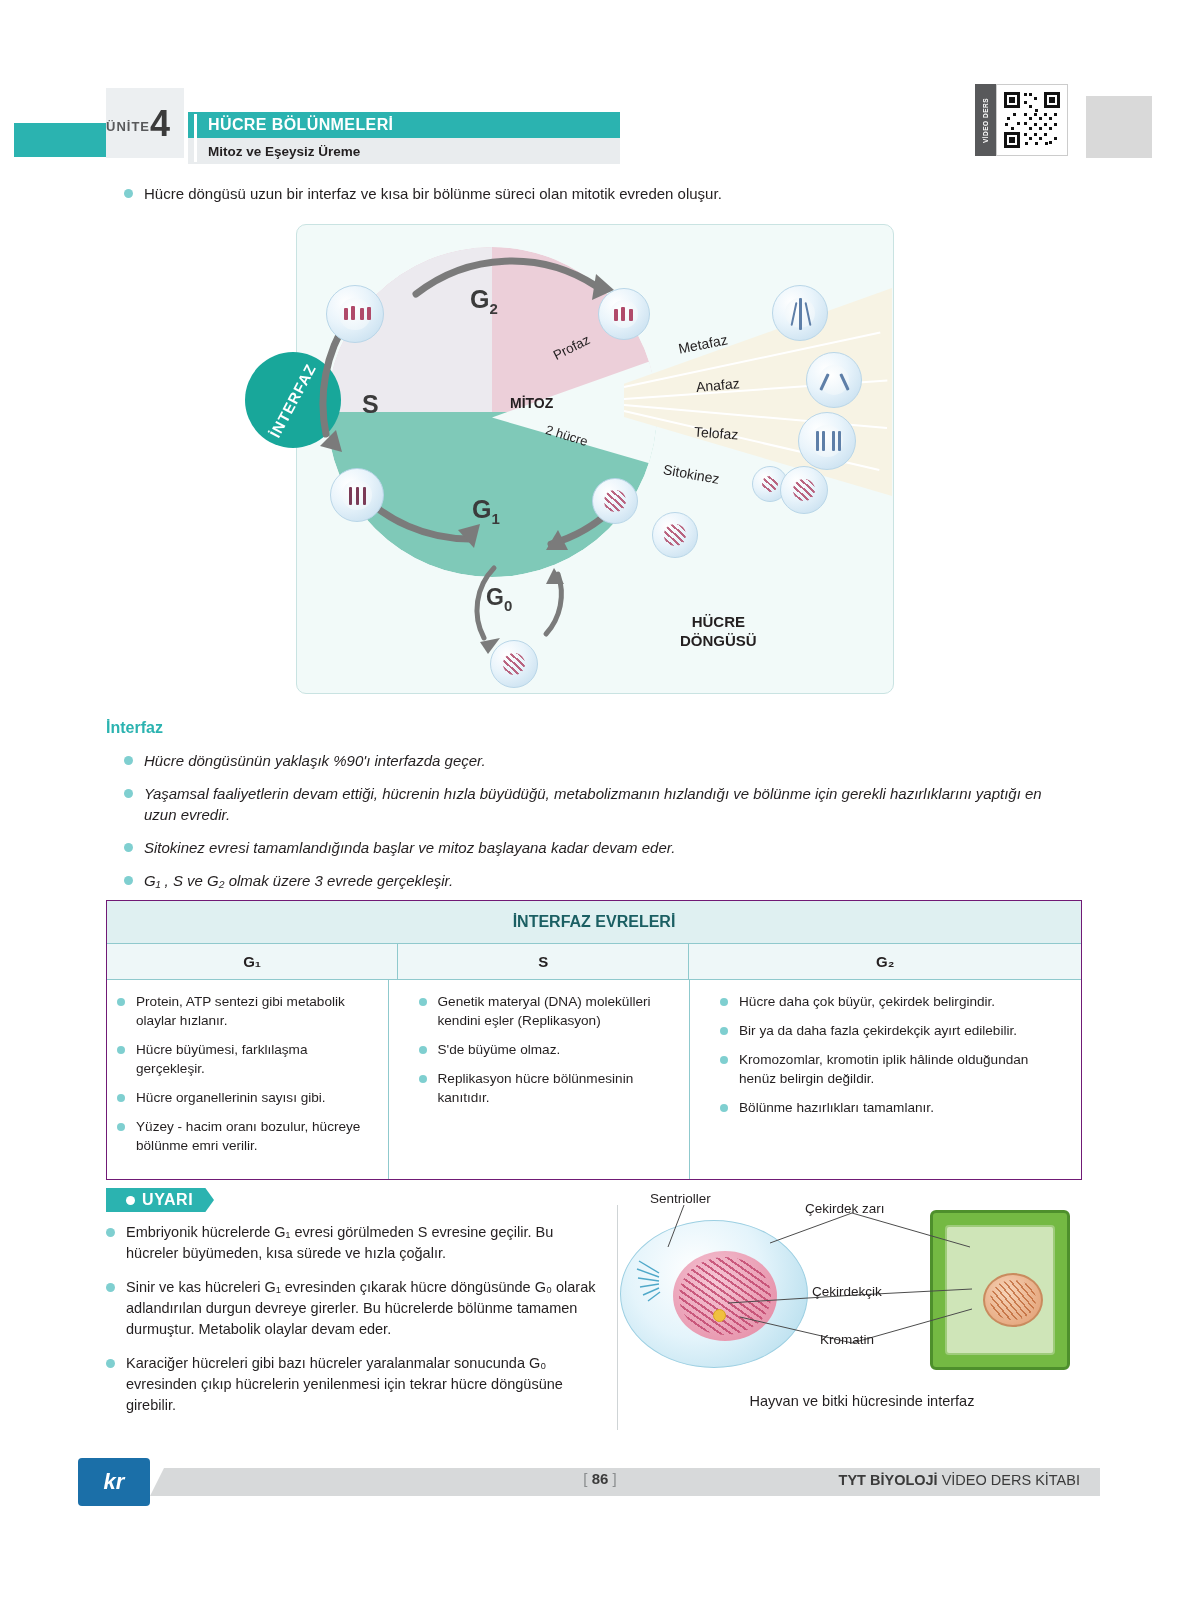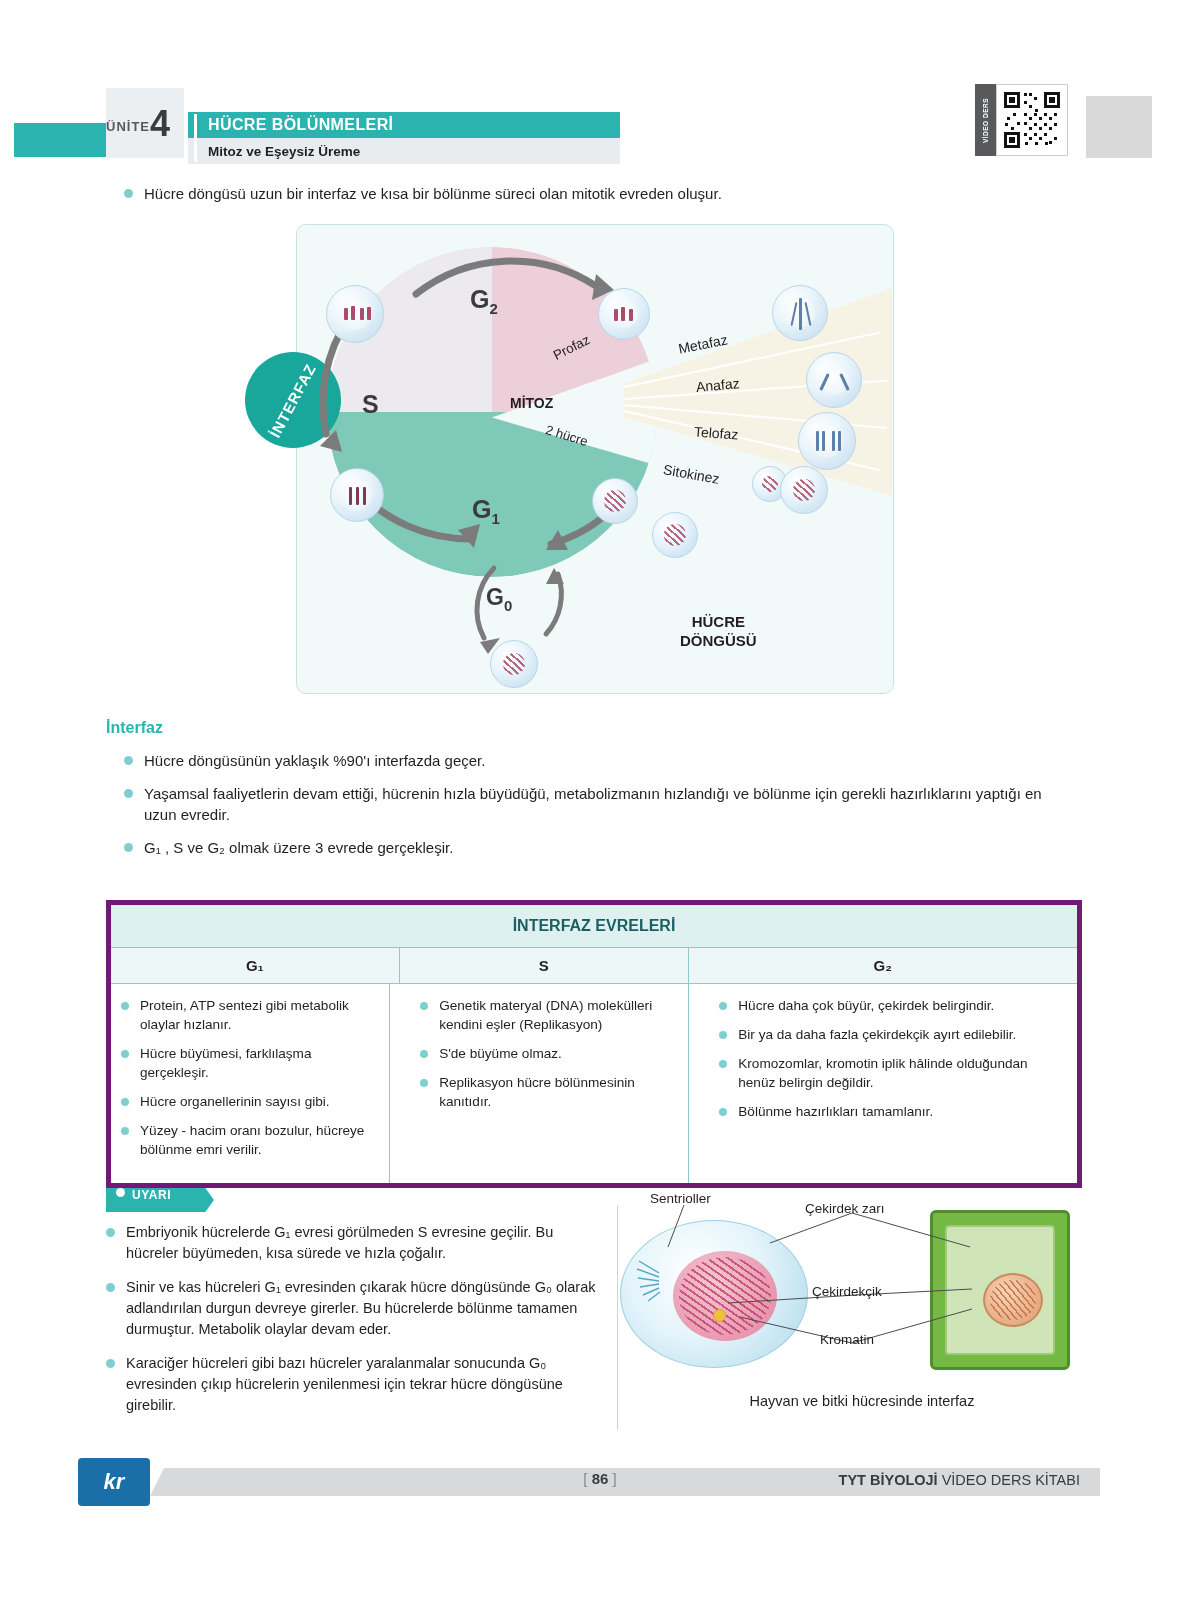--- a/index.html
+++ b/index.html
@@ -149,26 +149,26 @@
     background: repeating-linear-gradient(42deg,#b04a6a 0 2px,transparent 2px 5px);
     opacity:.85;
   }
 
   
   .h-interfaz {
     position:absolute; left:106px; top:719px;
     font-size:16px; font-weight:bold; color:#2bb3b0;
   }
   .if-list { position:absolute; left:124px; top:750px; width:950px; }
-  .if-list .bullet-row { margin-bottom:12px; }
+  .if-list .bullet-row { margin-bottom:12px;font-style:italic; }
 
   
   .tbl {
     position:absolute; left:106px; top:900px; width:976px;
-    border:5px solid #701a75;
+    border:1px solid #701a75;
   }
   .tbl-head {
     background:#dff0f1; text-align:center; font-size:16px; font-weight:bold;
     color:#1b5f63; padding:12px 0; border-bottom:1px solid #8fc9cd;
   }
   .tbl-cols { display:flex; background:#eef7f8; border-bottom:1px solid #8fc9cd; }
   .tbl-col-h {
     flex:1; text-align:center; font-size:15px; font-weight:bold; padding:9px 0;
     border-right:1px solid #8fc9cd; color:#231f20;
   }
@@ -180,22 +180,22 @@
   .tbl-cell:last-child { border-right:none; }
   .tbl-cell .bullet-row { margin-bottom:10px; }
   .tbl-cell .btxt { font-size:13.6px; line-height:19px; }
   .col3 { flex:1.35; }
   .col1 { flex:1.0; }
   .col2 { flex:1.0; }
 
   
   .uyari-tag {
     position:absolute; left:106px; top:1188px; width:108px; height:24px;
-    background:#2bb3b0; color:#ffffff; font-size:12px; font-weight:bold;
-    display:flex; align-items:flex-start; padding-left:10px; letter-spacing:.6px;
+    background:#2bb3b0; color:#ffffff; font-size:16px; font-weight:bold;
+    display:flex; align-items:center; padding-left:20px; letter-spacing:.6px;
     clip-path: polygon(0 0, 92% 0, 100% 50%, 92% 100%, 0 100%);
   }
   .uyari-tag .wdot {
     width:9px; height:9px; border-radius:50%; background:#ffffff; margin-right:7px;
   }
   .uyari-list { position:absolute; left:106px; top:1222px; width:500px; }
   .uyari-list .bullet-row { margin-bottom:13px; }
   .uyari-list .btxt { font-size:14.5px; line-height:21px; }
   .vline { position:absolute; left:617px; top:1205px; width:1px; height:225px; background:#cfd4d6; }
 
@@ -469,20 +469,24 @@
     <div class="bullet-row">
       <div class="dot"></div>
       <div class="btxt">Hücre döngüsünün yaklaşık %90'ı interfazda geçer.</div>
     </div>
     <div class="bullet-row">
       <div class="dot"></div>
       <div class="btxt">Yaşamsal faaliyetlerin devam ettiği, hücrenin hızla büyüdüğü, metabolizmanın hızlandığı ve bölünme için gerekli hazırlıklarını yaptığı en uzun evredir.</div>
     </div>
     <div class="bullet-row">
       <div class="dot"></div>
+      <div class="btxt">Sitokinez evresi tamamlandığında başlar ve mitoz başlayana kadar devam eder.</div>
+    </div>
+    <div class="bullet-row">
+      <div class="dot"></div>
       <div class="btxt">G₁ , S ve G₂ olmak üzere 3 evrede gerçekleşir.</div>
     </div>
   </div>
 
   <div class="tbl">
     <div class="tbl-head">İNTERFAZ EVRELERİ</div>
     <div class="tbl-cols">
       <div class="tbl-col-h col1">G₁</div>
       <div class="tbl-col-h col2">S</div>
       <div class="tbl-col-h col3">G₂</div>

